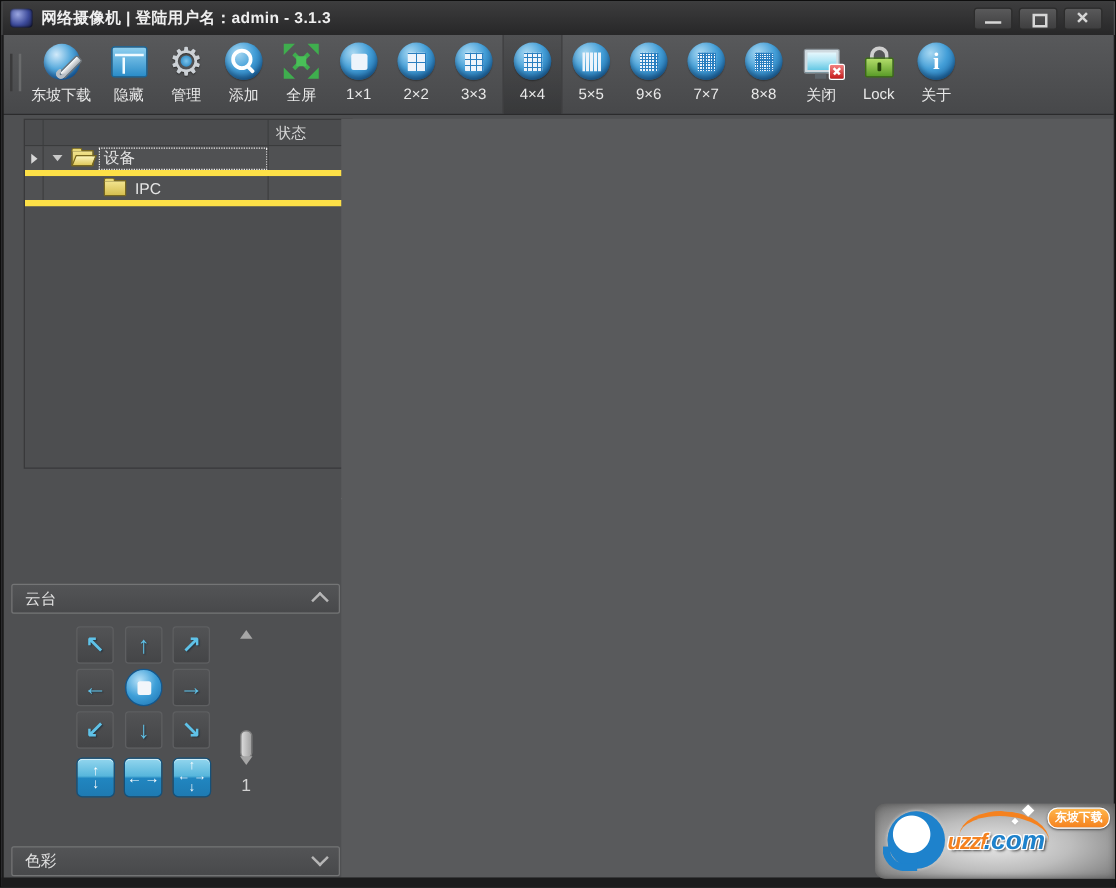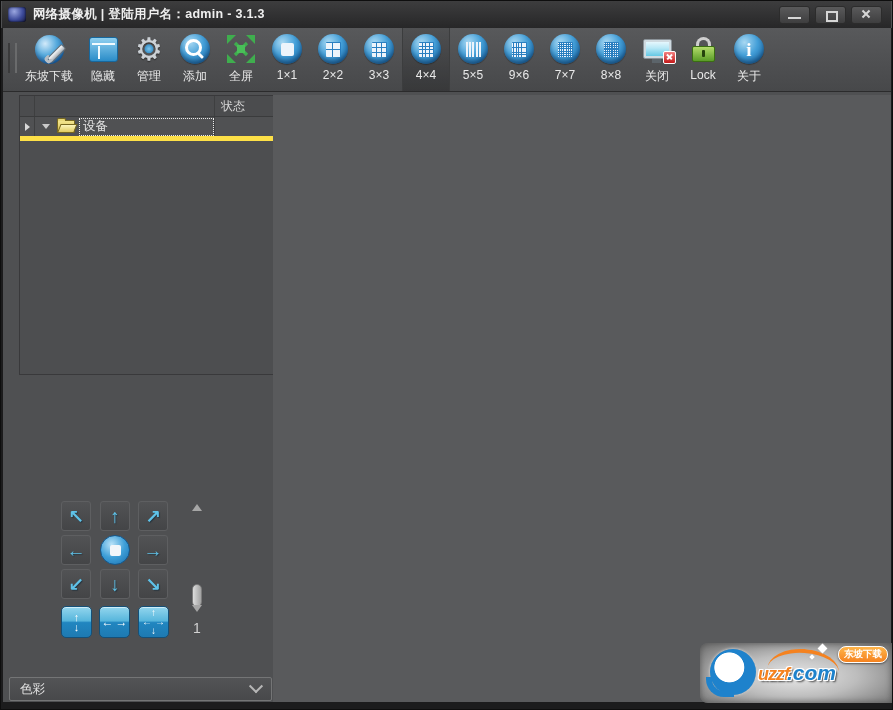--- a/index.html
+++ b/index.html
@@ -365,24 +365,36 @@
         </div>
       <div class="c2">
         <div class="expander"></div>
         <div class="folder open"></div>
         <div class="sel-box">
           <span class="node-label">设备</span>
         </div>
       </div>
       <div class="c3"></div>
     </div>
+    <div class="tree-row">
+      <div class="c1"></div>
+      <div class="c2" style="padding-left:48px">
+        <div class="folder"></div>
+        <span class="node-label" style="margin-left:7px">IPC</span>
+      </div>
+      <div class="c3"></div>
+    </div>
   </div>
 
   <div class="collapse-handle"></div>
 
+  <div class="panel-hdr" style="top:466px">
+    <span class="ttl">云台</span>
+    <span class="chev up"></span>
+  </div>
 
   <div class="ptz">
     <div class="dirbtn" style="left:52px;top:9px">
         <span>↖</span>
       </div>
     <div class="dirbtn" style="left:91px;top:9px">
         <span>↑</span>
       </div>
     <div class="dirbtn" style="left:129px;top:9px">
         <span>↗</span>

